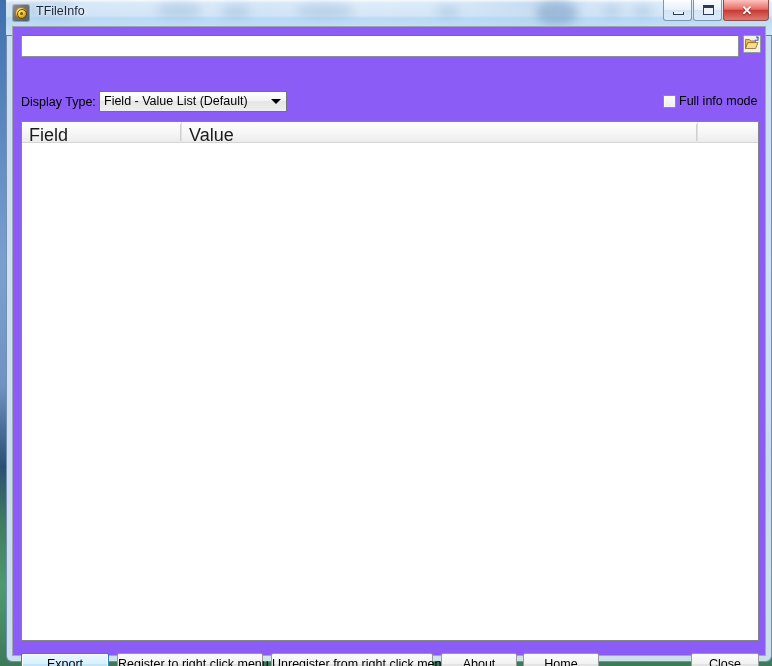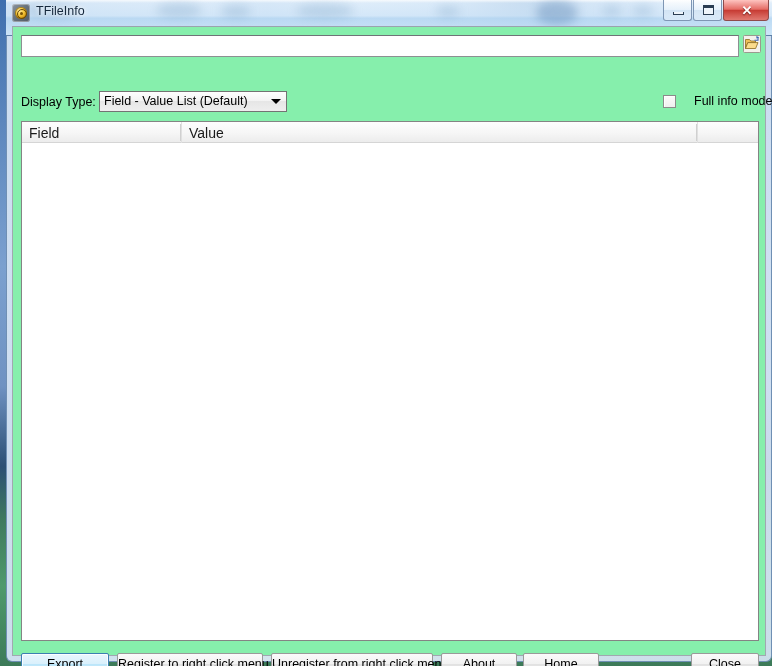--- a/index.html
+++ b/index.html
@@ -179,21 +179,21 @@
     line-height:21px; text-align:center;
     text-shadow: 0 1px 1px rgba(80,0,0,0.75);
   }
 
   
   #client {
     position: absolute;
     left: 6px; top: 26px;
     width: 754px;
     height: 630px;
-    background: #86efac;
+    background: #8b5cf6;
     box-sizing: border-box;
     border: 1px solid #a0a8b0;
     border-top: 1px solid #9aa3ad;
   }
 
   
   #path-input {
     position: absolute;
     left: 8px; top: 8px;
     width: 718px; height: 22px;
@@ -251,21 +251,21 @@
     border-right: 5px solid transparent;
     border-top: 5px solid #000;
   }
 
   
   #full-info-wrap {
     position: absolute;
     left: 650px; top: 67px;
     display: flex;
     align-items: center;
-    gap: 18px;
+    gap: 3px;
     cursor: default;
   }
   #full-info-box {
     width: 13px; height: 13px;
     box-sizing: border-box;
     border: 1px solid #8b8b8b;
     background: linear-gradient(180deg,#fbfbfb 0%,#efefef 100%);
     box-shadow: inset 1px 1px 0 rgba(255,255,255,0.9);
   }
   #full-info-label {
@@ -292,21 +292,21 @@
     height: 21px;
     box-sizing: border-box;
     background: linear-gradient(180deg,#fdfdfd 0%,#f6f6f6 55%,#ececec 100%);
     border-bottom: 1px solid #d5d5d5;
     display: flex;
   }
   .hcell {
     position: relative;
     height: 21px;
     box-sizing: border-box;
-    font-size: 14px;
+    font-size: 18px;
     color: #1a1a1a;
     padding: 3px 0 0 7px;
     border-right: 1px solid #e0e0e0;
     background: transparent;
     cursor: default;
   }
   .hcell::after {
     content: "";
     position: absolute;
     right: 0; top: 2px; bottom: 2px;

